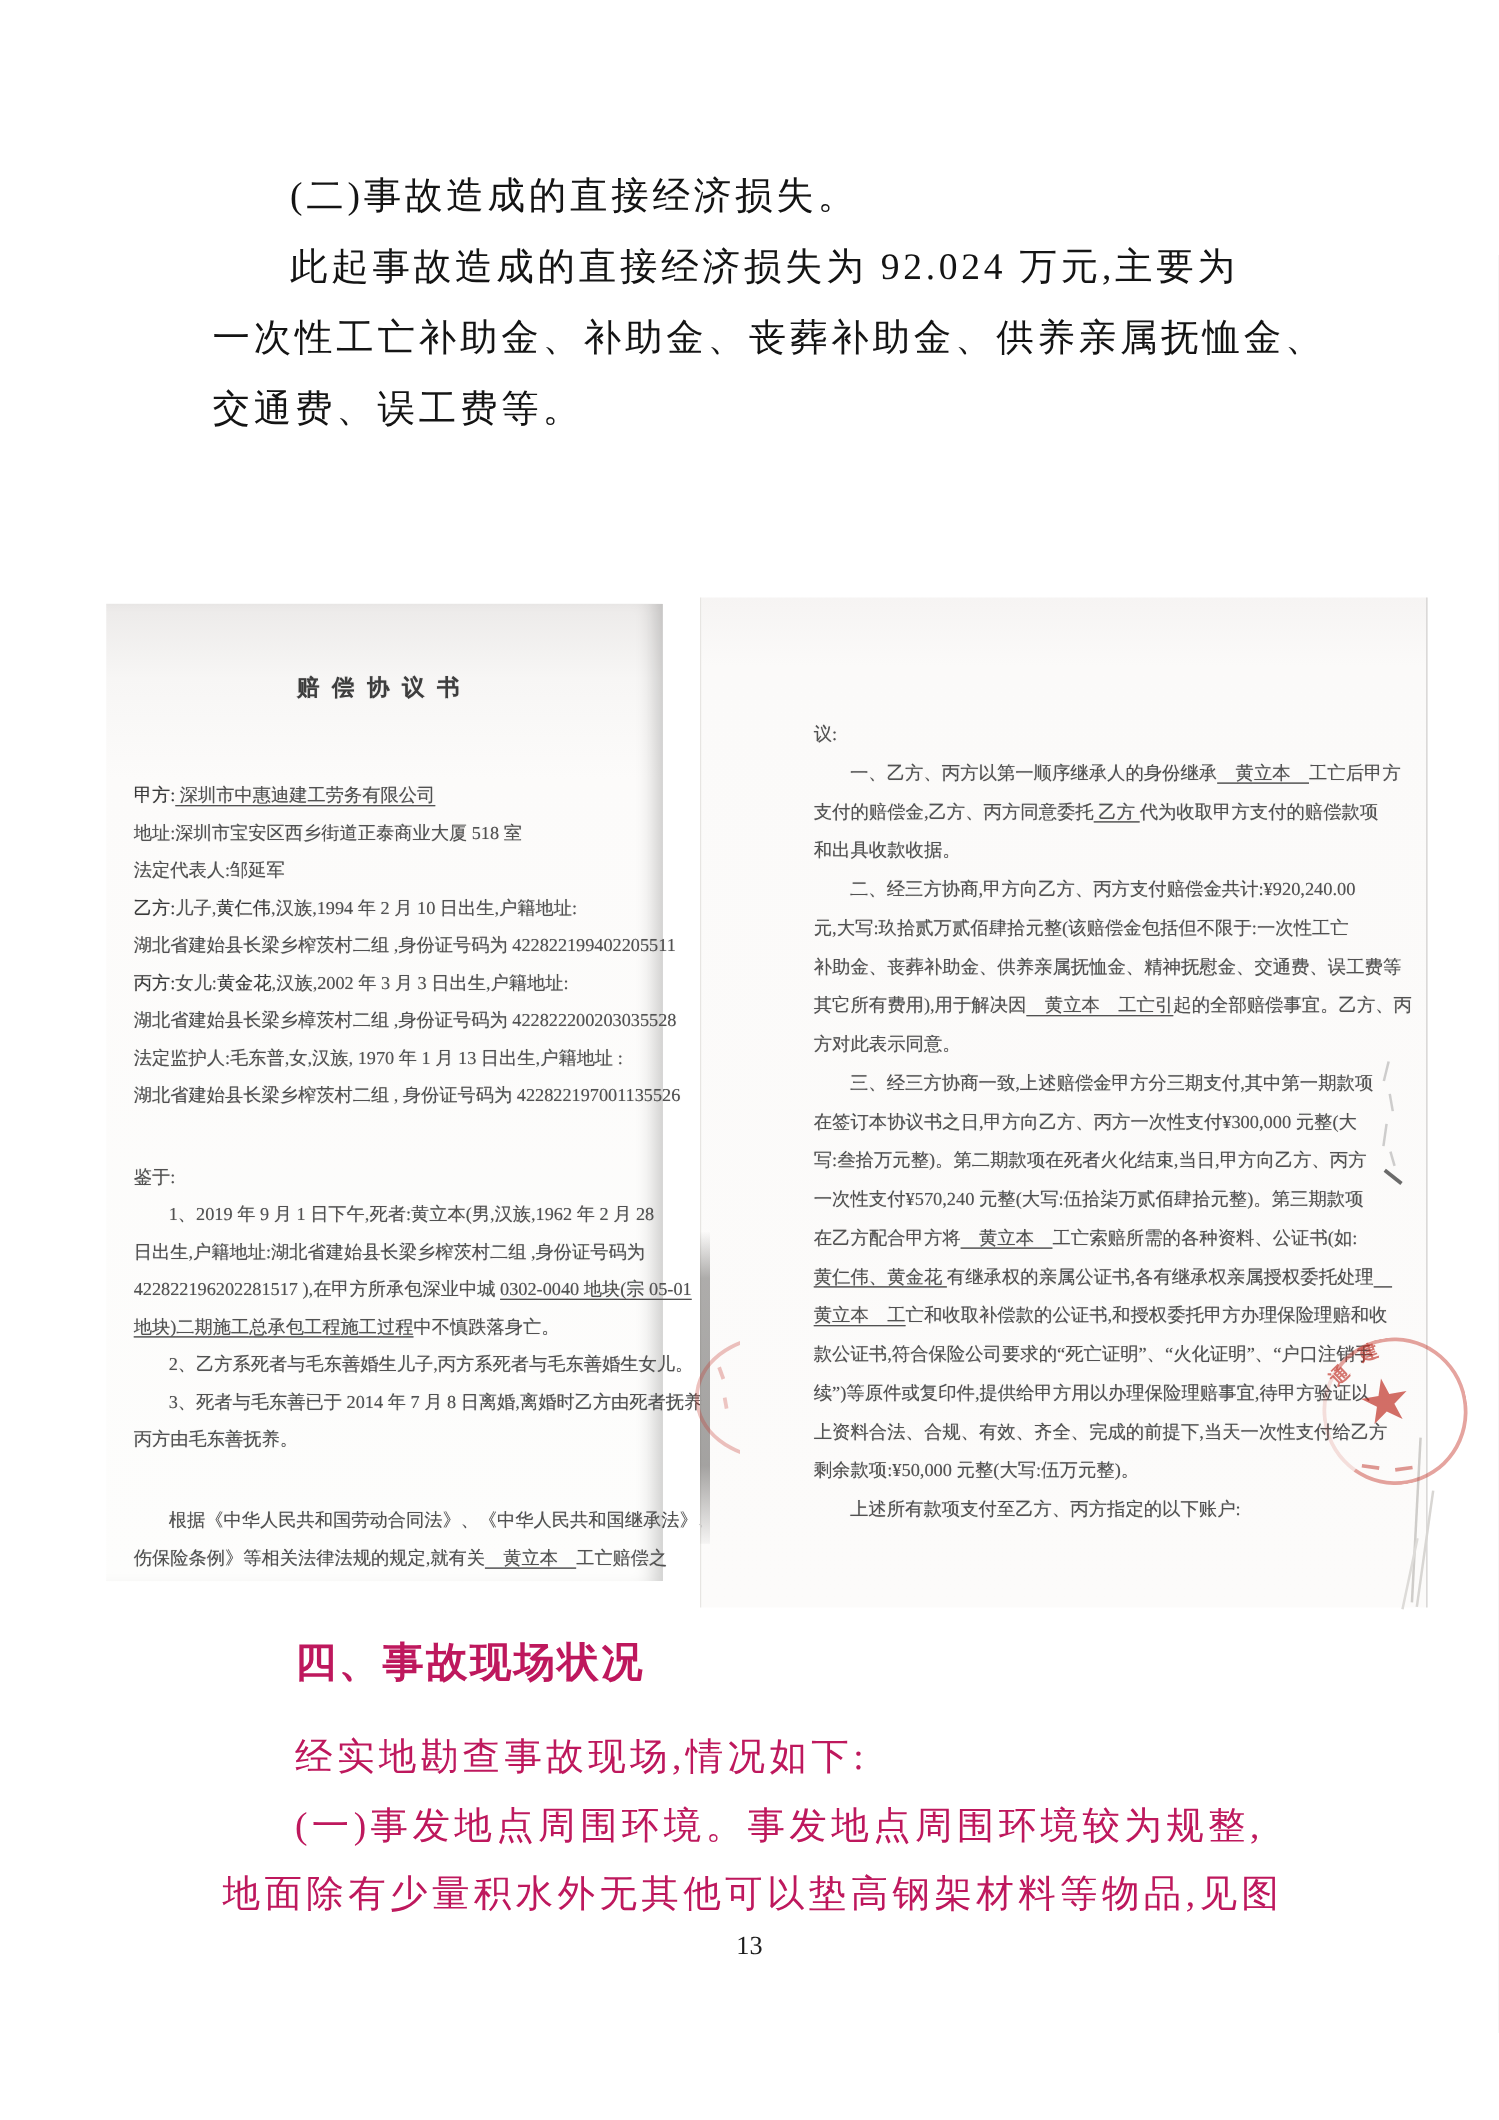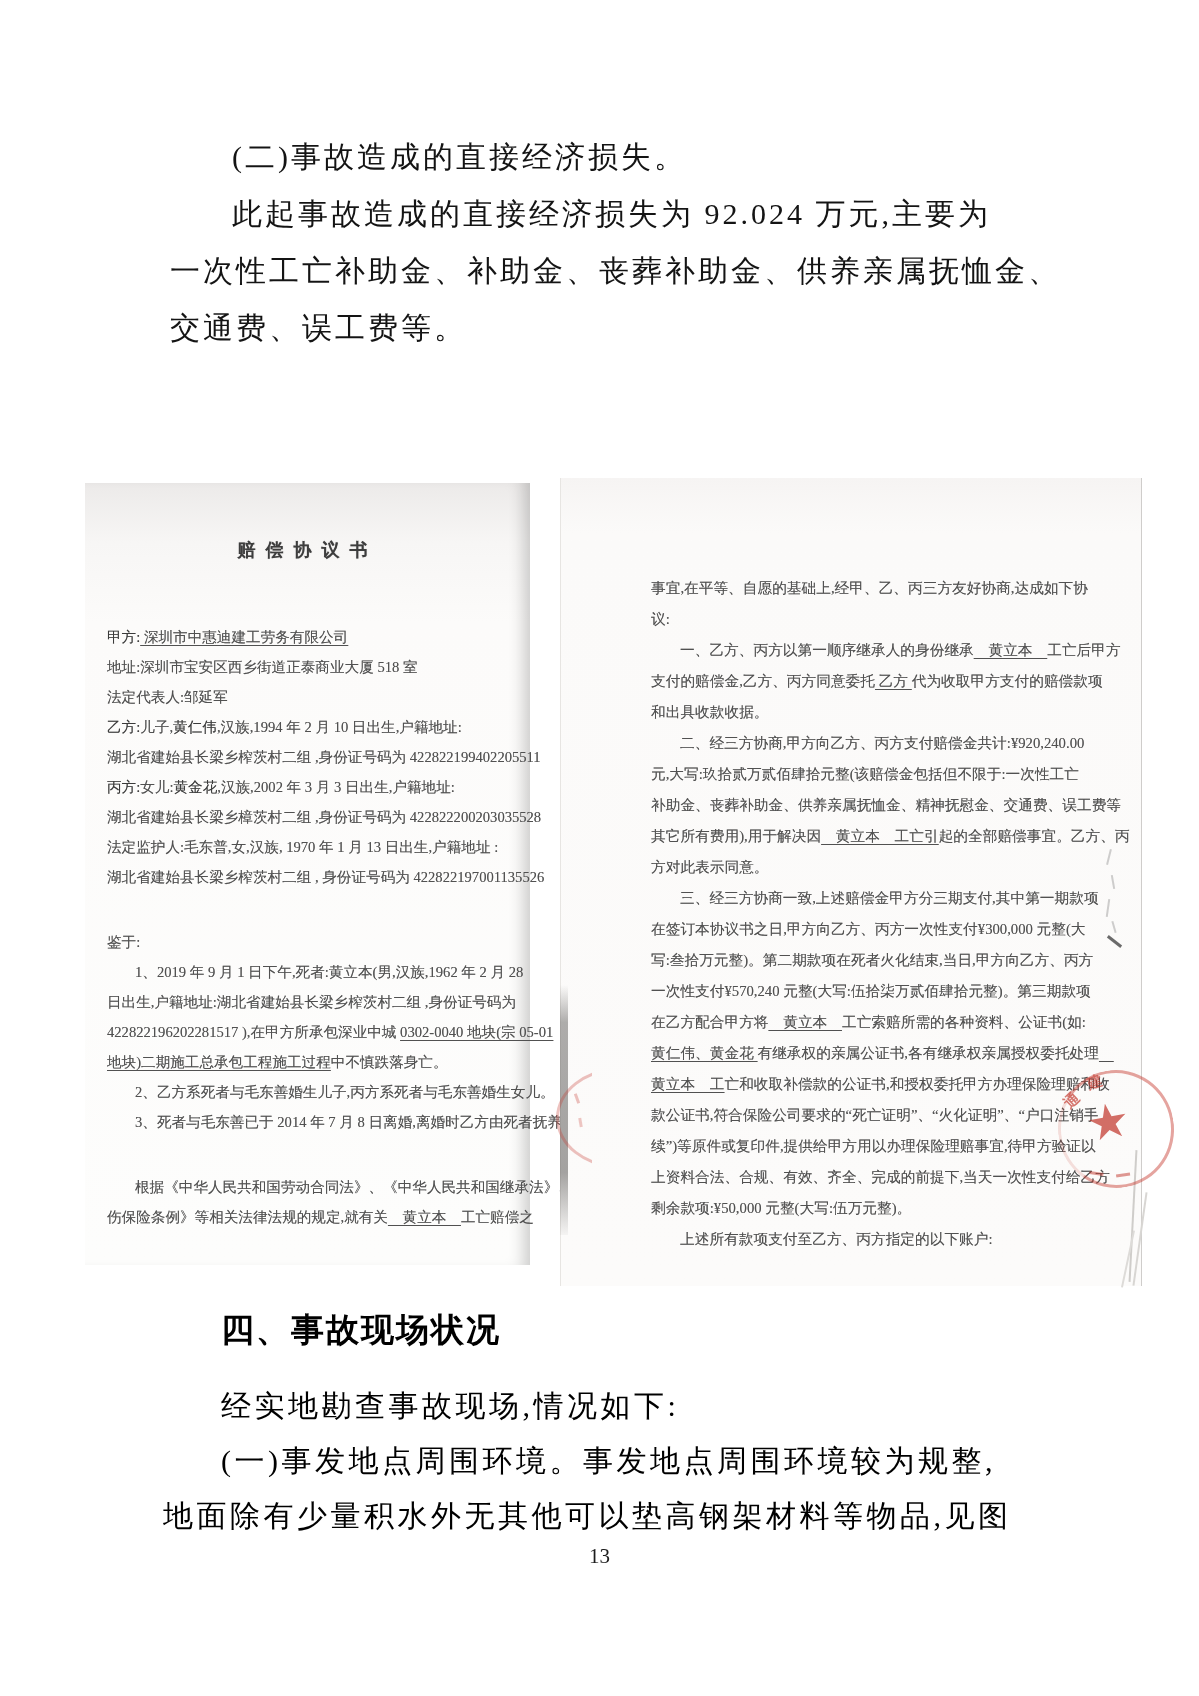--- a/index.html
+++ b/index.html
@@ -58,21 +58,21 @@
   .seal-partial .dot2{position:absolute;left:28px;top:58px;width:9px;height:3px;background:rgba(197,54,43,.45);transform:rotate(80deg);}
   
   .hand-marks{position:absolute;left:1098px;top:845px;width:32px;height:120px;}
   .hand-marks i{position:absolute;display:block;background:rgba(110,110,110,.32);}
   .hand-marks .h1{left:10px;top:4px;width:2px;height:16px;transform:rotate(14deg);}
   .hand-marks .h2{left:14px;top:30px;width:2px;height:14px;transform:rotate(-10deg);}
   .hand-marks .h3{left:9px;top:54px;width:2px;height:18px;transform:rotate(8deg);}
   .hand-marks .h4{left:15px;top:76px;width:2px;height:12px;transform:rotate(-16deg);}
   .hand-marks .slash{left:8px;top:95px;width:17px;height:3px;background:rgba(70,70,70,.8);transform:rotate(38deg);}
   
-  .section4{position:absolute;left:163px;top:1308px;width:900px;color:#000000;}
+  .section4{position:absolute;left:178px;top:1308px;width:900px;color:#be185d;}
   .section4 .heading{font-family:"Liberation Sans","DejaVu Sans",sans-serif;font-weight:bold;
     font-size:33px;letter-spacing:2px;padding-left:58px;line-height:44px;}
   .section4 .lines{margin-top:26px;font-size:30px;}
   .section4 .line{line-height:55px;letter-spacing:3.5px;white-space:nowrap;}
   .section4 .line.indent{padding-left:58px;}
   
   .page-num{position:absolute;left:0;top:1544px;width:1199px;text-align:center;
     font-size:21px;color:#1c1c1c;}
 </style>
 </head>
@@ -99,28 +99,28 @@
         <div class="line"><span>湖北省建始县长梁乡樟茨村二组  ,身份证号码为 422822200203035528</span></div>
         <div class="line"><span>法定监护人:毛东普,女,汉族, 1970 年 1 月 13 日出生,户籍地址 :</span></div>
         <div class="line"><span>湖北省建始县长梁乡榨茨村二组  , 身份证号码为 422822197001135526</span></div>
         <div class="line gap"><span>鉴于:</span></div>
         <div class="line indent"><span>1、2019 年 9 月 1 日下午,死者:黄立本(男,汉族,1962 年 2 月 28</span></div>
         <div class="line"><span>日出生,户籍地址:湖北省建始县长梁乡榨茨村二组 ,身份证号码为</span></div>
         <div class="line"><span>422822196202281517 ),在甲方所承包深业中城 </span><span class="u">0302-0040 地块(宗 05-01</span></div>
         <div class="line"><span class="u">地块)二期施工总承包工程施工过程</span><span>中不慎跌落身亡。</span></div>
         <div class="line indent"><span>2、乙方系死者与毛东善婚生儿子,丙方系死者与毛东善婚生女儿。</span></div>
         <div class="line indent"><span>3、死者与毛东善已于 2014 年 7 月 8 日离婚,离婚时乙方由死者抚养,</span></div>
+        <div class="line"><span>丙方由毛东善抚养。</span></div>
         <div class="line indent gap"><span>根据《中华人民共和国劳动合同法》、《中华人民共和国继承法》、《工</span></div>
         <div class="line"><span>伤保险条例》等相关法律法规的规定,就有关</span><span class="u">　黄立本　</span><span>工亡赔偿之</span></div>
       </div>
   </div>
 
   <div class="scan scan-right">
     <div class="lines">
-        <div class="line"><span>事宜,在平等、自愿的基础上,经甲、乙、丙三方友好协商,达成如下协</span></div>
         <div class="line"><span>议:</span></div>
         <div class="line indent"><span>一、乙方、丙方以第一顺序继承人的身份继承</span><span class="u">　黄立本　</span><span>工亡后甲方</span></div>
         <div class="line"><span>支付的赔偿金,乙方、丙方同意委托</span><span class="u"> 乙方 </span><span> 代为收取甲方支付的赔偿款项</span></div>
         <div class="line"><span>和出具收款收据。</span></div>
         <div class="line indent"><span>二、经三方协商,甲方向乙方、丙方支付赔偿金共计:¥920,240.00</span></div>
         <div class="line"><span>元,大写:玖拾贰万贰佰肆拾元整(该赔偿金包括但不限于:一次性工亡</span></div>
         <div class="line"><span>补助金、丧葬补助金、供养亲属抚恤金、精神抚慰金、交通费、误工费等</span></div>
         <div class="line"><span>其它所有费用),用于解决因</span><span class="u">　黄立本　工亡引</span><span>起的全部赔偿事宜。乙方、丙</span></div>
         <div class="line"><span>方对此表示同意。</span></div>
         <div class="line indent"><span>三、经三方协商一致,上述赔偿金甲方分三期支付,其中第一期款项</span></div>

